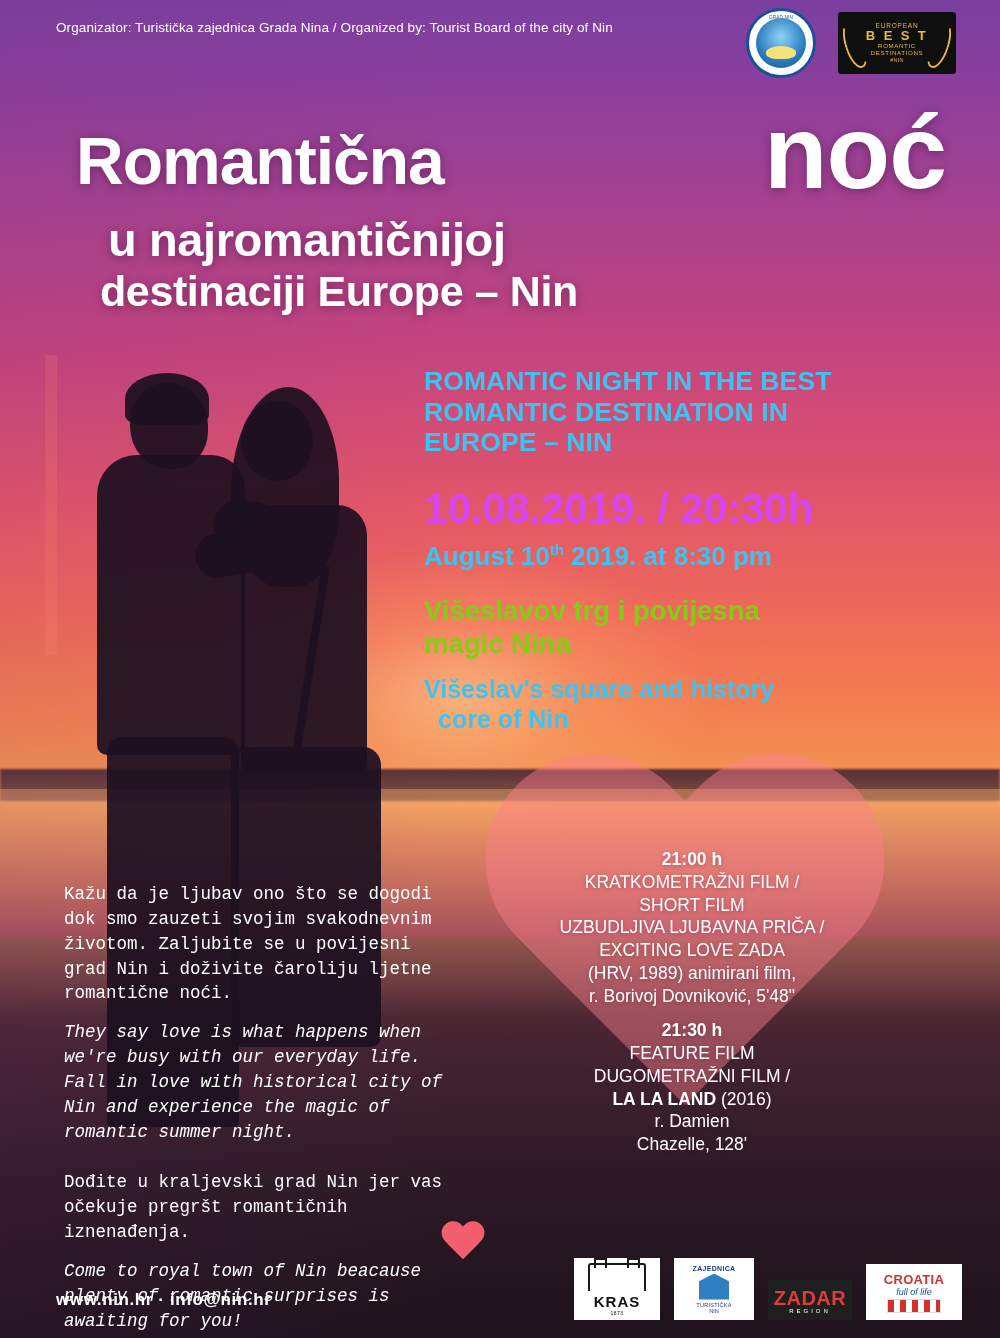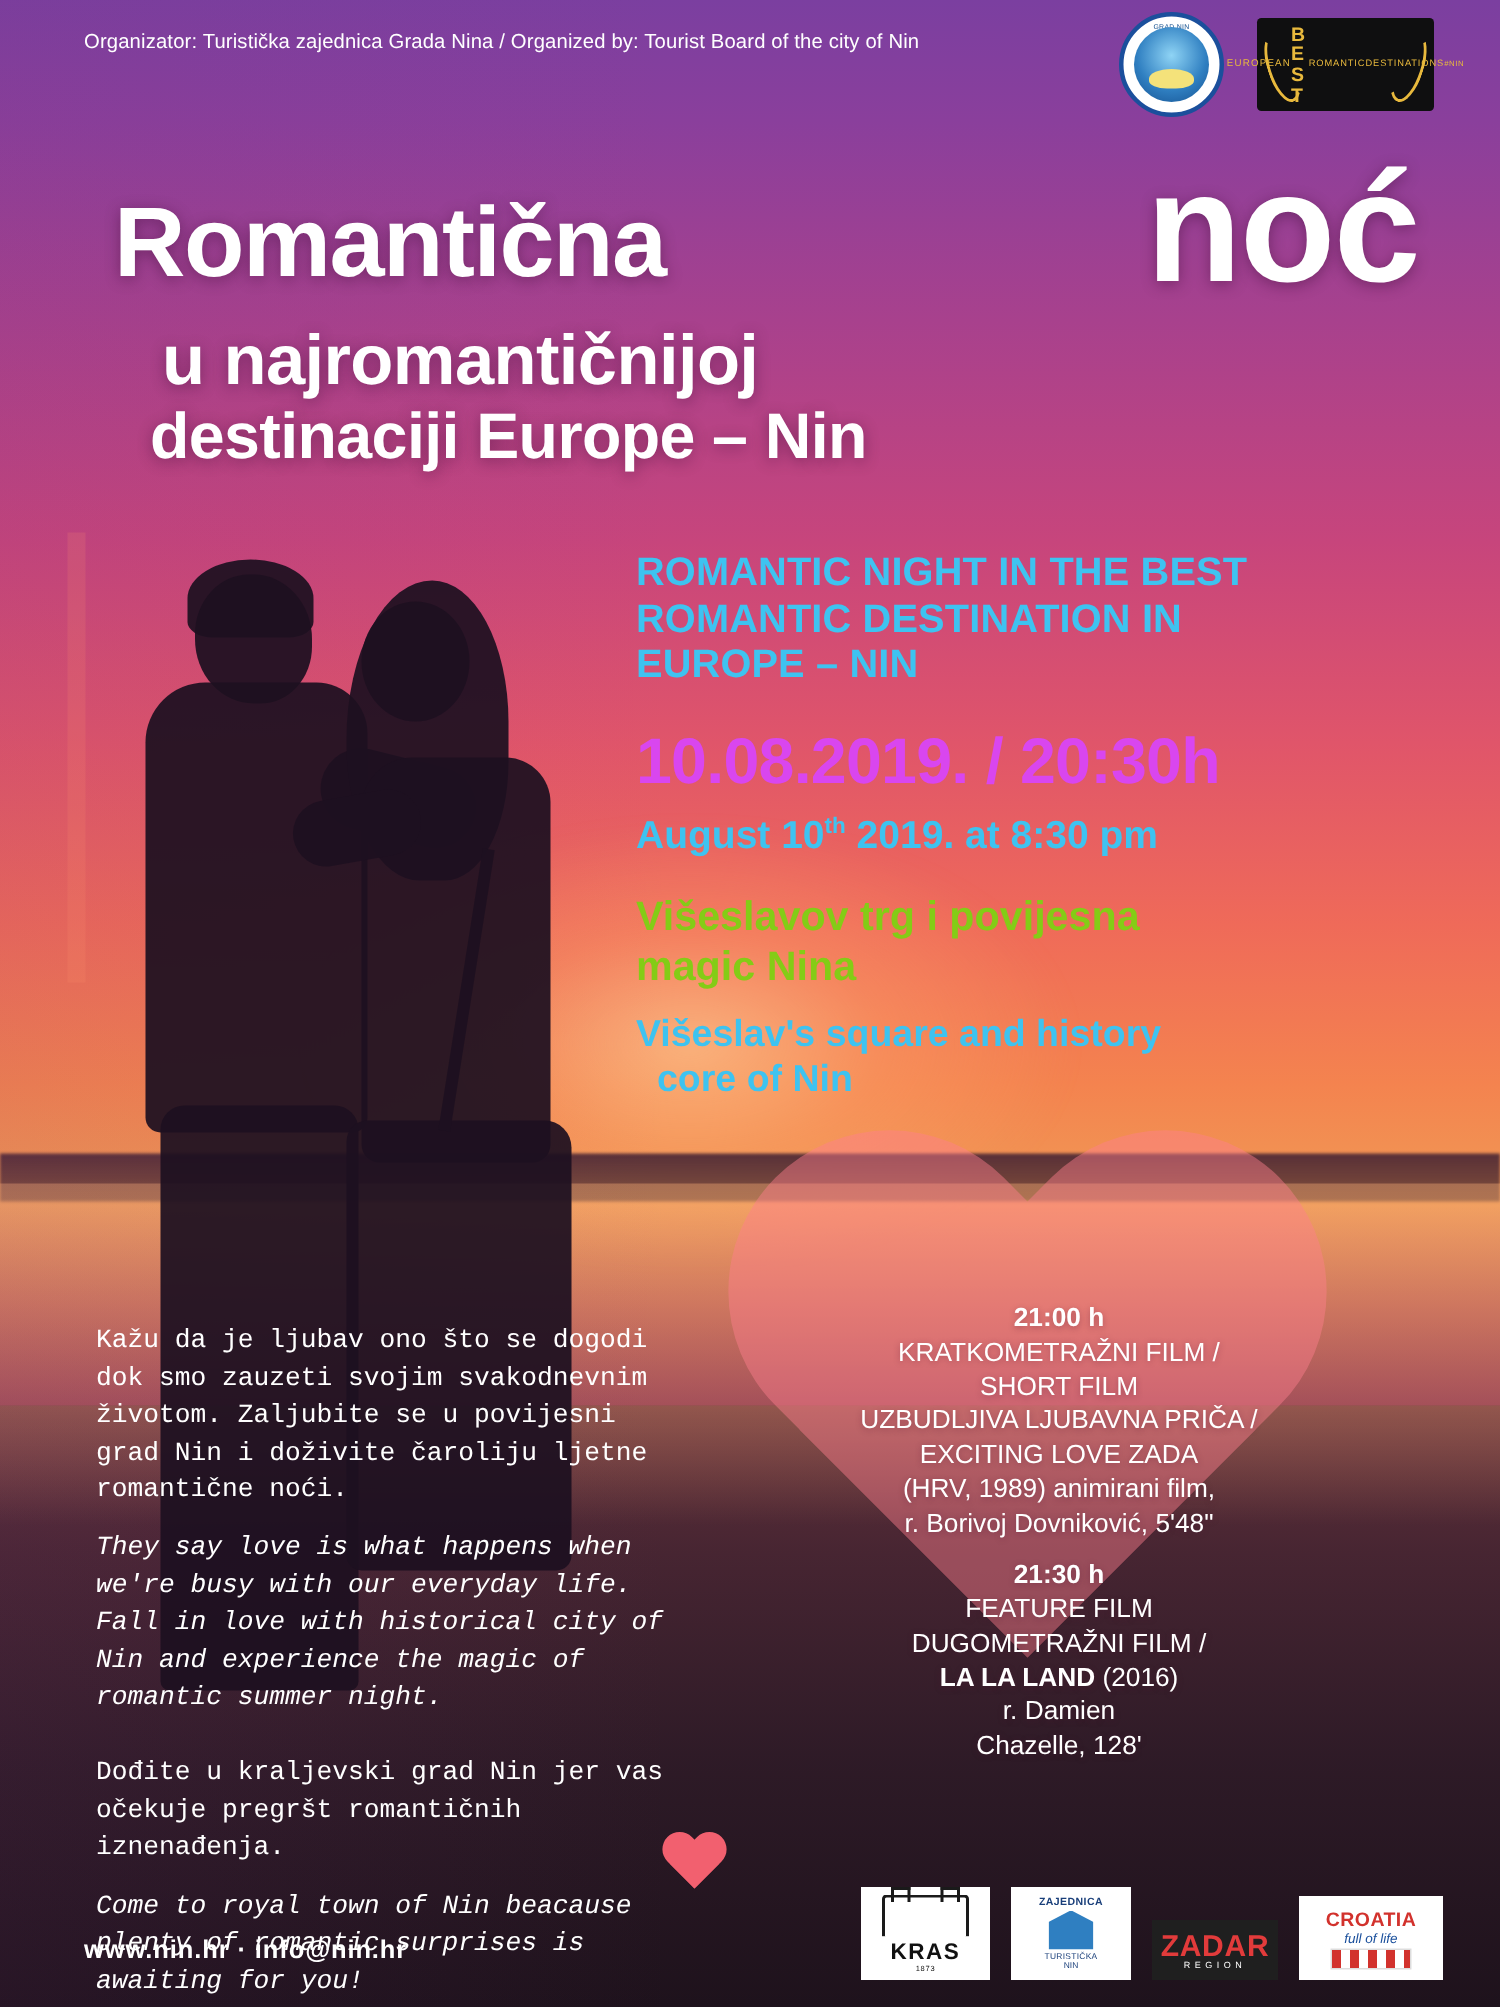--- a/index.html
+++ b/index.html
@@ -202,21 +202,21 @@
   .logo-nin .cap {
     position: absolute; top: 4px; left: 0; right: 0;
     text-align: center; font-size: 4.6px; color: #15508f; letter-spacing: .2px;
   }
   .logo-ebrd {
     width: 118px; height: 62px;
     background: #0f0f10;
     border-radius: 3px;
     color: #e8b93d;
     position: relative;
-    display: flex; flex-direction: row; align-items: center; justify-content: center;
+    display: flex; flex-direction: column; align-items: center; justify-content: center;
     line-height: 1.05;
   }
   .logo-ebrd .l1 { font-size: 6.5px; letter-spacing: .8px; }
   .logo-ebrd .l2 { font-size: 13px; font-weight: bold; letter-spacing: 2.4px; }
   .logo-ebrd .l3 { font-size: 6.2px; letter-spacing: .6px; }
   .logo-ebrd .l4 { font-size: 5.2px; letter-spacing: .4px; margin-top: 2px; }
   .logo-ebrd .wreath-l, .logo-ebrd .wreath-r {
     position: absolute; top: 9px; width: 16px; height: 44px;
     border: 2px solid #e8b93d; border-radius: 50%;
     border-right-color: transparent; border-top-color: transparent;
@@ -306,29 +306,28 @@
     font-size: 25px;
     font-weight: bold;
     margin-top: 14px;
     line-height: 1.2;
   }
   .info-place-en .l2 { margin-left: 14px; }
 
   
   .program {
     position: absolute;
-    left: 556px;
+    left: 542px;
     top: 848px;
     width: 300px;
     text-align: center;
     color: #ffffff;
     font-size: 17.5px;
     line-height: 1.3;
     text-shadow: 0 1px 4px rgba(80,20,50,.35);
-    margin-top: 19px;
   }
   .program .time { font-weight: bold; }
   .program .block2 { margin-top: 12px; }
   .program .bold { font-weight: bold; }
 
   
   .copy {
     position: absolute;
     left: 64px;
     top: 882px;

